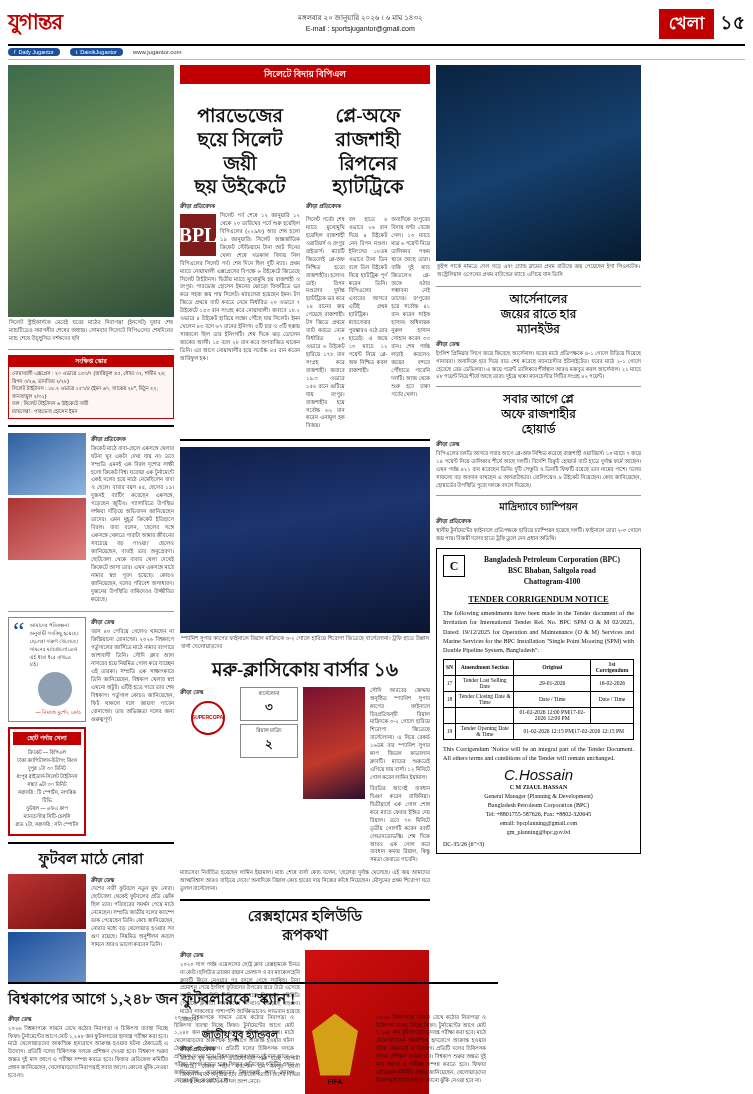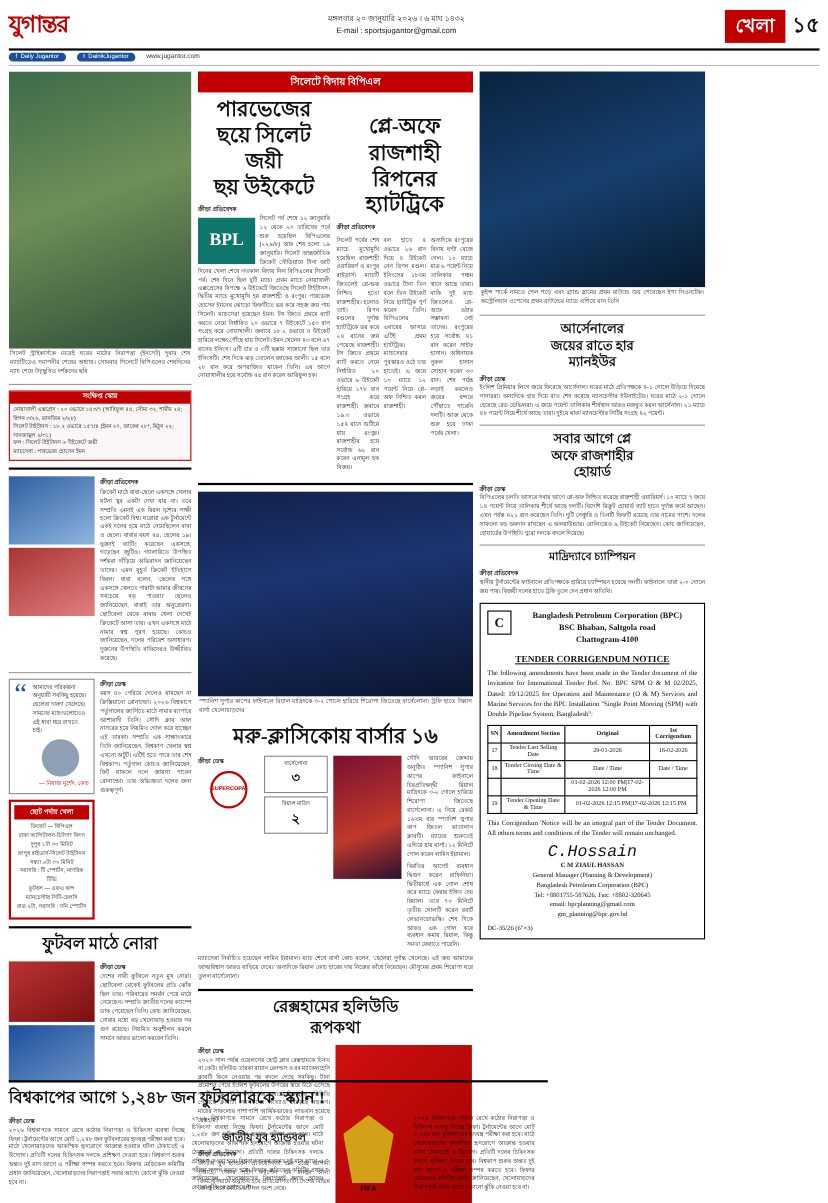--- a/index.html
+++ b/index.html
@@ -82,21 +82,21 @@
   .tender-h { text-align:center; font-weight:bold; font-size:7.5px; line-height:1.45; }
   .tender-logo { width:22px; height:22px; border:1px solid #000; display:flex;
     align-items:center; justify-content:center; font-size:12px; font-weight:bold; float:left;
     margin-right:5px; }
   .tender-title { text-align:center; font-weight:bold; font-size:8.5px; text-decoration:underline;
     margin:6px 0 4px; }
   .tender-p { font-size:6.2px; line-height:1.5; text-align:justify; }
   table.tt { width:100%; border-collapse:collapse; margin-top:4px; font-size:5.6px; }
   table.tt th, table.tt td { border:1px solid #000; padding:1.5px 2px; text-align:center; }
   table.tt th { font-weight:bold; }
-  .sig { text-align:center; font-family:Liberation Mono, monospace; font-size:15px;
+  .sig { text-align:center; font-family:Liberation Sans, sans-serif; font-size:15px;
     font-style:italic; margin:4px 0 0; }
   .tender-f { text-align:center; font-size:6px; line-height:1.5; }
   .tender-dc { font-size:6px; margin-top:4px; }
 
   
   .center { text-align:center; }
   .flag-red { background:linear-gradient(135deg,#d01010,#a10000); }
   .fifa { width:46px; height:62px; background:#d4a017;
     clip-path:polygon(50% 0%, 100% 28%, 82% 100%, 18% 100%, 0% 28%); margin:0 auto; }
   .badge-circ { width:34px; height:34px; border-radius:50%; border:2px solid #c00000;
@@ -214,28 +214,28 @@
         </div>
       </div>
     </div>
 
     <div class="col c3">
 
       <div class="redband">সিলেটে বিদায় বিপিএল</div>
 
       <div class="cols" style="gap:6px;margin-top:4px">
         <div style="width:120px">
-          <h2 class="head h-lg" style="margin-top:0">
+          <h2 class="head h-lg" style="margin-top:16px">
             <span>পারভেজের</span><br>
             <span>ছয়ে সিলেট জয়ী</span><br>
             <span>ছয় উইকেটে</span>
           </h2>
           <div class="byline">ক্রীড়া প্রতিবেদক</div>
           <div class="body" style="position:relative">
-            <div style="float:left;width:52px;height:42px;margin:2px 4px 2px 0;background:#0f766e;color:#fff;font-family:'Liberation Serif',serif;font-weight:bold;font-size:16px;display:flex;align-items:center;justify-content:center">BPL</div>
+            <div style="float:left;width:36px;height:42px;margin:2px 4px 2px 0;background:#7f1d1d;color:#fff;font-family:'Liberation Serif',serif;font-weight:bold;font-size:20px;display:flex;align-items:center;justify-content:center">BPL</div>
             <p>সিলেট পর্ব শেষে ১২ জানুয়ারি ১২ থেকে ২০ তারিখের পর্বে শুরু হয়েছিল বিপিএলের (২২৯/৮) আর শেষ হলো ১৯ জানুয়ারি। সিলেট আন্তর্জাতিক ক্রিকেট স্টেডিয়ামে টানা আট দিনের খেলা শেষে গতকাল বিদায় নিল বিপিএলের সিলেট পর্ব। শেষ দিনে ছিল দুটি ম্যাচ। প্রথম ম্যাচে নোয়াখালী এক্সপ্রেসের বিপক্ষে ৬ উইকেটে জিতেছে সিলেট টাইটানস। দ্বিতীয় ম্যাচে মুখোমুখি হয় রাজশাহী ও রংপুর। পারভেজ হোসেন ইমনের ঝোড়ো ফিফটিতে ভর করে সহজ জয় পায় সিলেট। ম্যাচসেরা হয়েছেন ইমন। টস জিতে প্রথমে ব্যাট করতে নেমে নির্ধারিত ২০ ওভারে ৭ উইকেটে ১৫৩ রান সংগ্রহ করে নোয়াখালী। জবাবে ১৮.২ ওভারে ৪ উইকেট হারিয়ে লক্ষ্যে পৌঁছে যায় সিলেট। ইমন খেলেন ৪৩ বলে ৬৭ রানের ইনিংস। ৫টি চার ও ৩টি ছক্কায় সাজানো ছিল তার ইনিংসটি। শেষ দিকে ঝড় তোলেন জাকের আলী। ১৫ বলে ২৮ রান করে অপরাজিত থাকেন তিনি। এর আগে নোয়াখালীর হয়ে সর্বোচ্চ ৪৫ রান করেন আরিফুল হক।</p>
           </div>
         </div>
 
         <div style="width:124px">
           <h2 class="head h-lg" style="margin-top:16px">
             <span>প্লে-অফে রাজশাহী</span><br>
             <span>রিপনের হ্যাটট্রিকে</span>
           </h2>
           <div class="byline">ক্রীড়া প্রতিবেদক</div>

